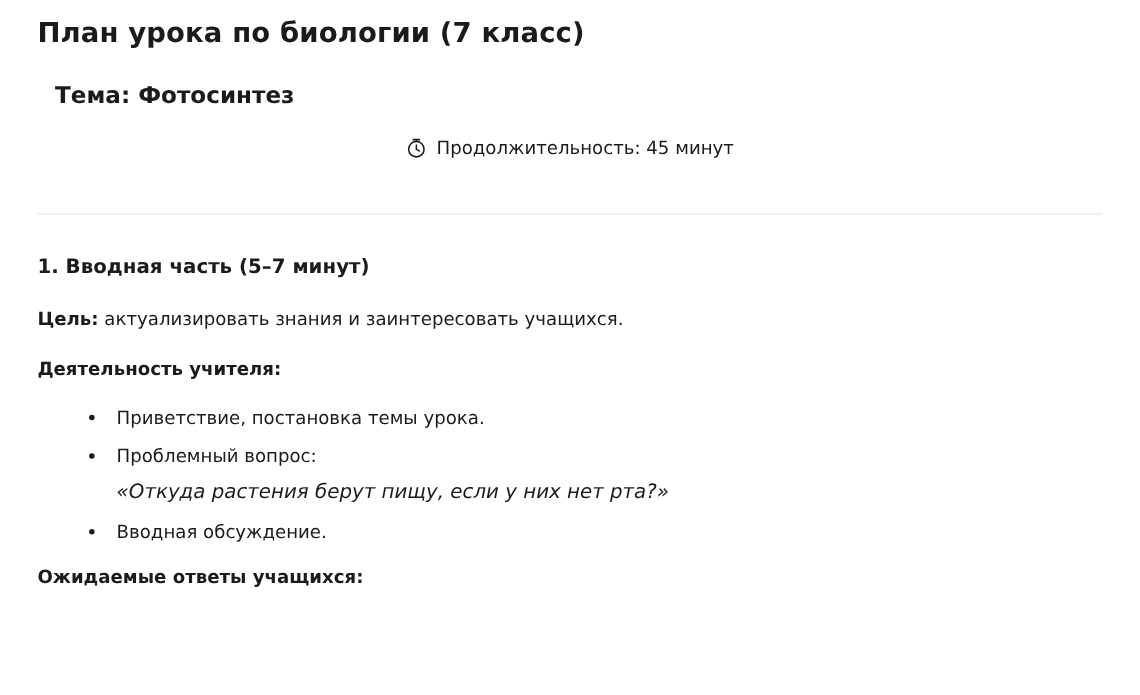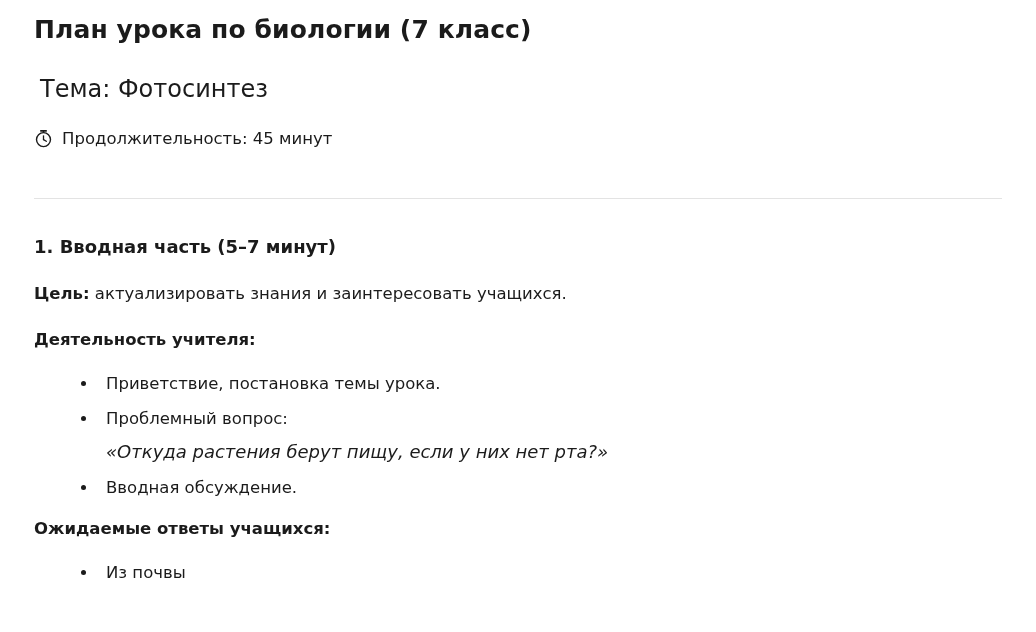--- a/index.html
+++ b/index.html
@@ -20,32 +20,33 @@
     box-sizing: border-box;
   }
   .doc-title {
     font-size: 25px;
     font-weight: bold;
     line-height: 1.3;
     margin: 0 0 26px 0;
     letter-spacing: 0.1px;
   }
   .topic {
-    font-size: 24px;
-    font-weight: normal;
-    margin: 0 0 22px 6px;
+    font-size: 21px;
+    font-weight: bold;
+    margin: 0 0 22px 16px;
     line-height: 1.35;
   }
   .duration-row {
     display: flex;
     align-items: center;
     gap: 9px;
     font-size: 16.5px;
     margin: 0 0 10px 0;
     line-height: 1.4;
+    justify-content: center;
   }
   .timer-icon {
     display: inline-block;
     width: 19px;
     height: 19px;
     flex: 0 0 19px;
     position: relative;
   }
   .divider {
     border: none;
@@ -143,18 +144,15 @@
       <span class="quote">«Откуда растения берут пищу, если у них нет рта?»</span>
     </li>
     <li>
       <span>Вводная обсуждение.</span>
     </li>
   </ul>
 
   <p class="sublabel">Ожидаемые ответы учащихся:</p>
 
   <ul class="bullets">
-    <li>
-      <span>Из почвы</span>
-    </li>
   </ul>
 
 </div>
 
 </body></html>

